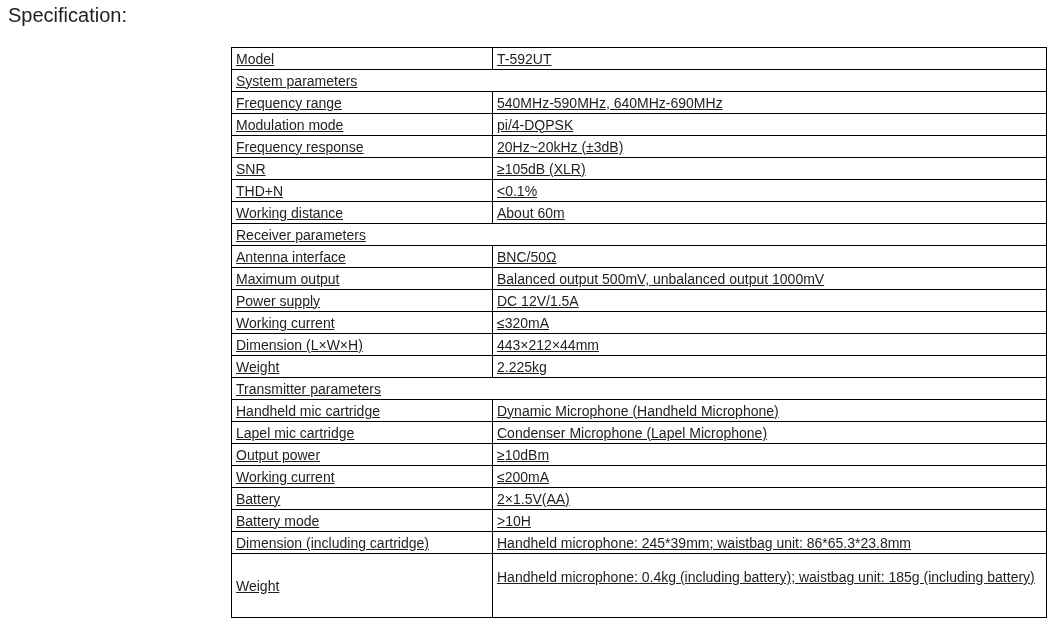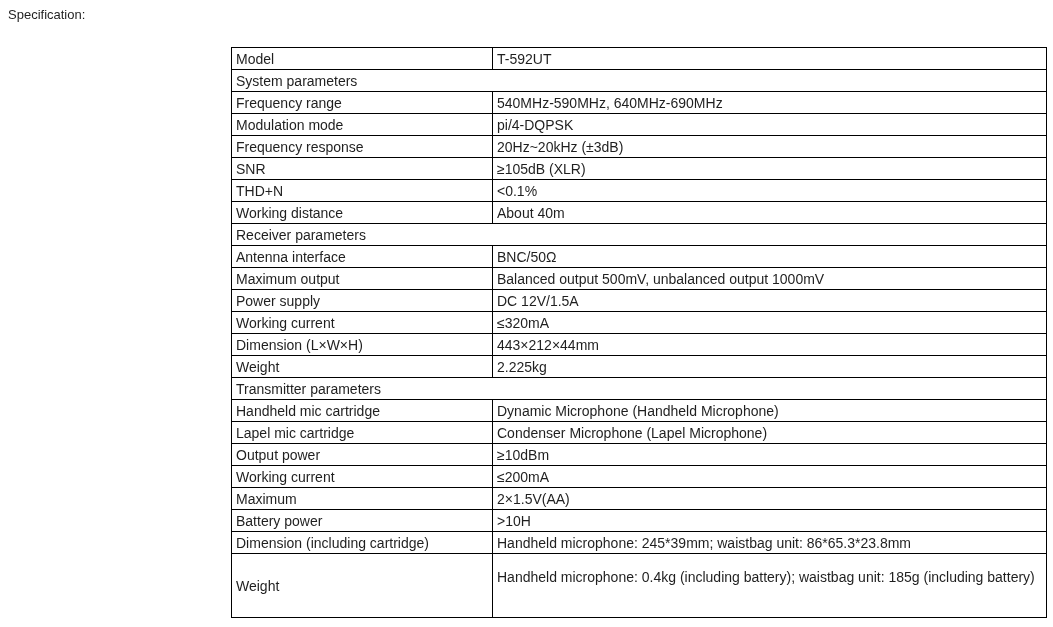--- a/index.html
+++ b/index.html
@@ -11,37 +11,38 @@
     width: 1053px;
     height: 627px;
     font-family: "Liberation Sans", sans-serif;
     color: #1a1a1a;
     overflow: hidden;
   }
   #page-title {
     position: absolute;
     left: 8px;
     top: 4px;
-    font-size: 13px;
+    font-size: 20px;
     line-height: 22px;
     color: #1f1f1f;
     white-space: nowrap;
   }
   #spec-table-wrap {
     position: absolute;
     left: 231px;
     top: 47px;
     width: 815px;
   }
   table.spec {
     border-collapse: collapse;
     table-layout: fixed;
     width: 815px;
     font-size: 14px;
     color: #1f1f1f;
+    text-decoration: underline;
   }
   table.spec col.c-label { width: 261px; }
   table.spec col.c-value { width: 554px; }
   table.spec td {
     border: 1px solid #000000;
     padding: 0 0 0 4px;
     height: 21px;
     line-height: 16px;
     vertical-align: middle;
     white-space: nowrap;
@@ -95,21 +96,21 @@
         <tr class="">
           <td>SNR</td>
           <td>≥105dB (XLR)</td>
         </tr>
         <tr class="">
           <td>THD+N</td>
           <td>&lt;0.1%</td>
         </tr>
         <tr class="">
           <td>Working distance</td>
-          <td>About 40m</td>
+          <td>About 60m</td>
         </tr>
         <tr class="section-row">
           <td colspan="2">Receiver parameters</td>
         </tr>
         <tr class="">
           <td>Antenna interface</td>
           <td>BNC/50Ω</td>
         </tr>
         <tr class="">
           <td>Maximum output</td>
@@ -144,25 +145,25 @@
         </tr>
         <tr class="">
           <td>Output power</td>
           <td>≥10dBm</td>
         </tr>
         <tr class="">
           <td>Working current</td>
           <td>≤200mA</td>
         </tr>
         <tr class="">
-          <td>Maximum</td>
+          <td>Battery</td>
           <td>2×1.5V(AA)</td>
         </tr>
         <tr class="">
-          <td>Battery power</td>
+          <td>Battery mode</td>
           <td>&gt;10H</td>
         </tr>
         <tr class="">
           <td>Dimension (including cartridge)</td>
           <td>Handheld microphone: 245*39mm; waistbag unit: 86*65.3*23.8mm</td>
         </tr>
         <tr class="tall-row">
           <td>Weight</td>
           <td class="value-multiline">Handheld microphone: 0.4kg (including battery); waistbag unit: 185g (including battery)</td>
         </tr>

